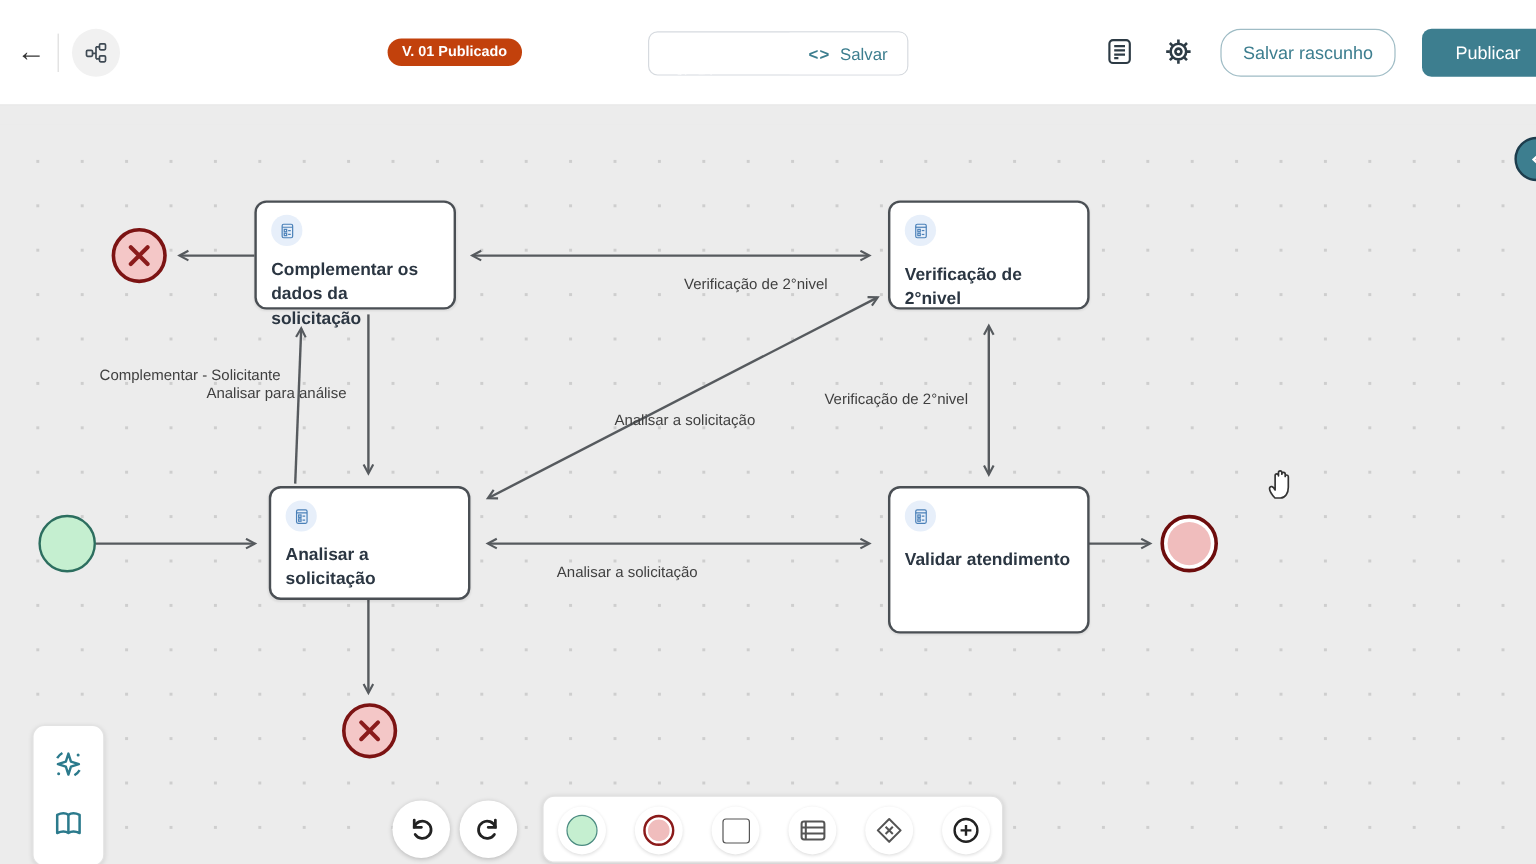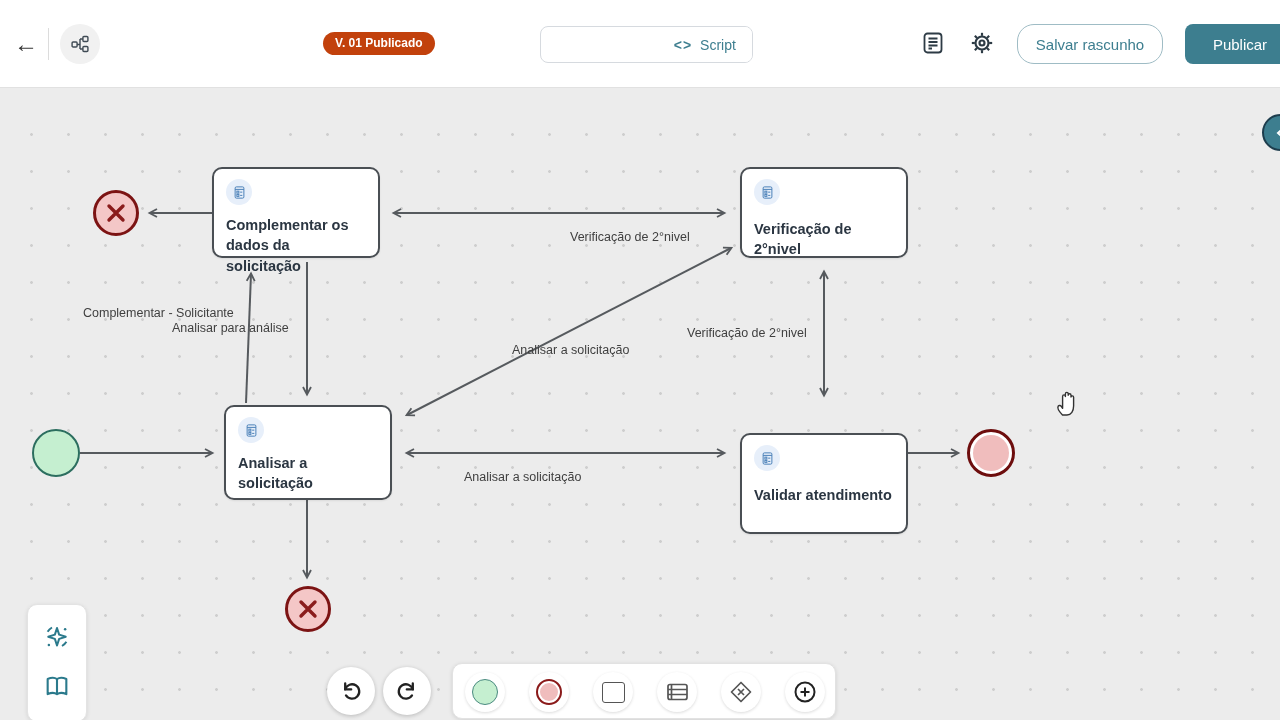--- a/index.html
+++ b/index.html
@@ -41,21 +41,21 @@
 
   .task { position:absolute; width:168px; background:#fff; border:2px solid #4a4f54;
     border-radius:10px; padding:10px 10px 8px 12px; cursor:pointer;
     box-shadow:0 1px 2px rgba(0,0,0,.08); }
   .task .node-icon { width:26px; height:26px; border-radius:50%; background:#e7effa;
     display:flex; align-items:center; justify-content:center; }
   .task .task-label { margin-top:10px; font-size:14.5px; font-weight:bold; color:#2b3642; line-height:1.4; }
   #task-complementar { left:212px; top:63px; height:91px; }
   #task-verificacao  { left:740px; top:63px; height:91px; }
   #task-analisar     { left:224px; top:301px; height:95px; }
-  #task-validar      { left:740px; top:301px; height:101px;margin-top:28px; }
+  #task-validar      { left:740px; top:301px; height:123px; }
   #task-verificacao .task-label, #task-validar .task-label { margin-top:14px; }
 
   .event { position:absolute; border-radius:50%; cursor:pointer; }
   .start-event { left:32px; top:325px; width:48px; height:48px; border:2px solid #2c6e5f; }
   .error-event { width:46px; height:46px; border:3px solid #7c1313;
     display:flex; align-items:center; justify-content:center; }
   #end-error-top    { left:93px;  top:86px; }
   #end-error-bottom { left:285px; top:482px; }
   .end-event { left:967px; top:325px; width:48px; height:48px; border:3px solid #6d0d0d;
     background:#fff; display:flex; align-items:center; justify-content:center; }
@@ -119,21 +119,21 @@
           <rect x="2.5" y="9.5" width="6" height="6" rx="1.2"></rect>
             <rect x="15.5" y="3" width="6" height="6" rx="1.2"></rect>
           <rect x="15.5" y="15" width="6" height="6" rx="1.2"></rect>
             <path d="M8.5 12.5 H12 M12 6 V18 M12 6 H15.5 M12 18 H15.5"></path>
         </svg>
       </span>
       <span>Diagrama</span>
     </button>
     <button class="tab inactive" style="color:#3d7e8f;">
       <span class="code-glyph">&lt;&gt;</span>
-      <span>Script</span>
+      <span>Salvar</span>
     </button>
   </div>
 
   <button class="icon-btn doc-btn">
     <svg width="24" height="24" viewBox="0 0 24 24" fill="none" stroke="#2d3b45" stroke-width="1.8">
       <rect x="3.5" y="2.5" width="17" height="19" rx="3"></rect>
       <path d="M7.5 7.5 H16.5 M7.5 11 H16.5 M7.5 14.5 H16.5 M7.5 17.5 H11"></path>
     </svg>
   </button>
   <button class="icon-btn gear-btn">

